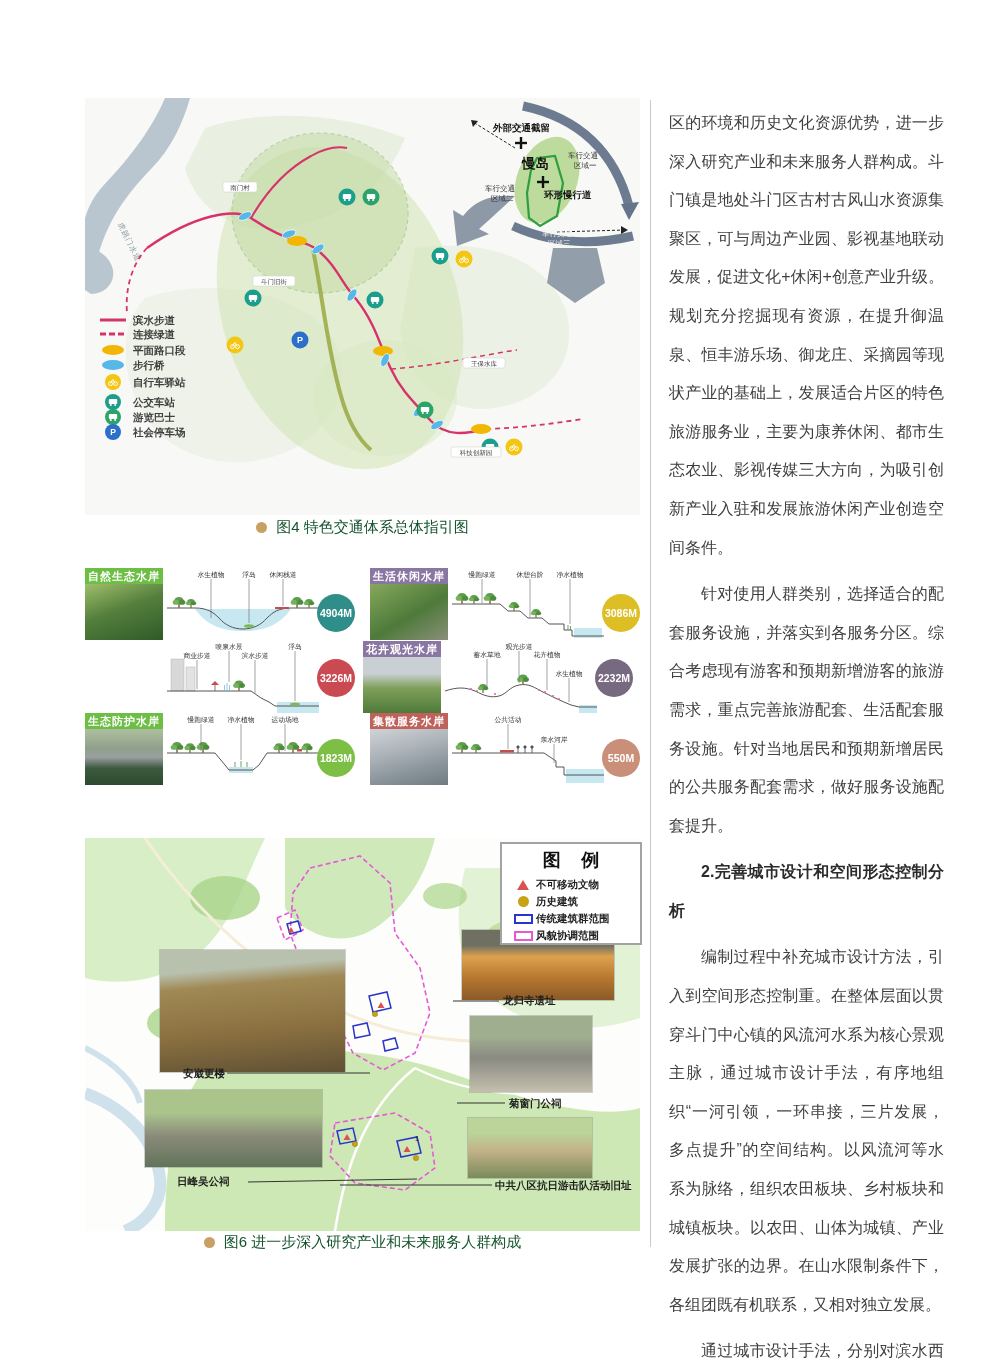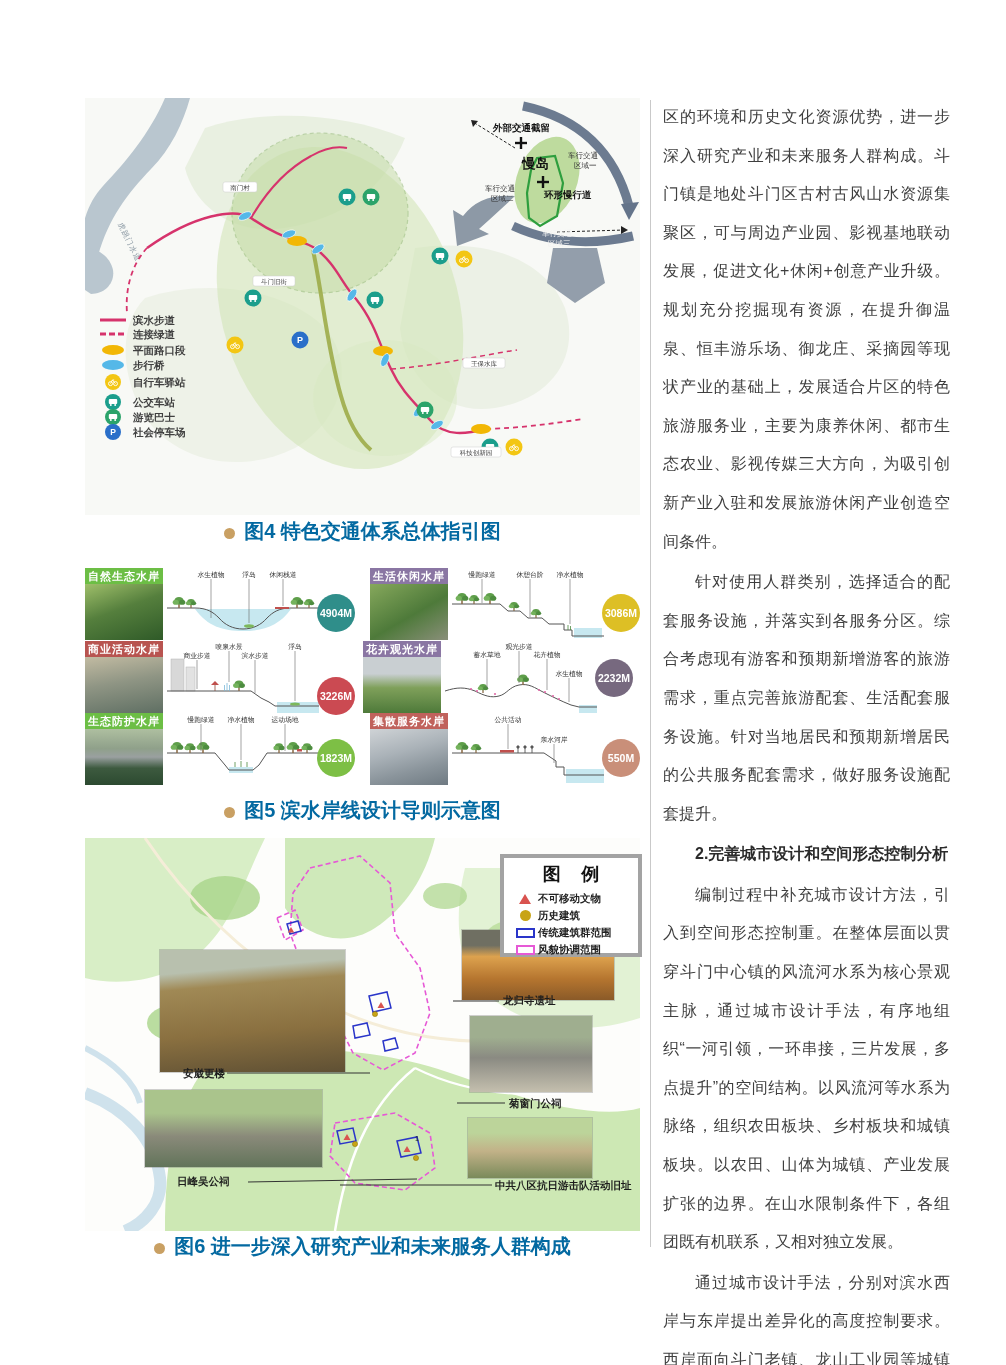--- a/index.html
+++ b/index.html
@@ -2,51 +2,51 @@
 <html><head>
 <meta charset="utf-8">
 <style>
   html,body{margin:0;padding:0;background:#e8e8e8;}
   .page{position:relative;width:1006px;height:1365px;background:#ffffff;margin:0 auto;
         font-family:"Liberation Sans",sans-serif;overflow:hidden;}
   
   .col-divider{position:absolute;left:650px;top:100px;width:1px;height:1147px;background:#c9c9c9;}
   .col-right{position:absolute;left:661px;top:96px;width:291px;color:#3f3f3f;
              font-size:16px;line-height:38.6px;text-align:justify;}
-  .col-right p{margin:2px;text-indent:2em;word-break:break-all;}
+  .col-right p{margin:8px;text-indent:2em;word-break:break-all;}
   .col-right p.no-indent{text-indent:0;}
   .col-right p.sub-heading{font-weight:bold;color:#2b2b2b;}
   .page-footer{position:absolute;top:1292px;right:100px;font-size:17px;color:#2e2e2e;letter-spacing:.5px;}
   .page-footer span{margin-left:10px;}
   
   .fig{position:absolute;left:85px;width:555px;}
-  .fig-caption{position:absolute;left:85px;width:555px;text-align:center;font-size:20px;
-               font-weight:bold;color:#0369a1;}
+  .fig-caption{position:absolute;left:85px;width:555px;text-align:center;font-size:15px;
+               font-weight:normal;color:#14532d;}
   .fig-caption .dot{display:inline-block;width:11px;height:11px;border-radius:50%;
                     background:#c9a063;margin-right:9px;vertical-align:-1px;}
   
   #fig5{top:563px;height:232px;}
   .panel{position:absolute;width:270px;height:72px;}
   .panel .photo{position:absolute;left:0;top:0;width:78px;height:72px;}
   .panel .banner{height:16px;line-height:16px;text-align:center;color:#fff;font-weight:bold;
                  font-size:11px;background:#888;letter-spacing:1px;}
   .panel .pimg{height:56px;}
   .panel .diag{position:absolute;left:82px;top:0;width:152px;height:72px;}
   .panel .badge{position:absolute;right:0;top:26px;width:38px;height:38px;border-radius:50%;
                 color:#fff;font-weight:bold;font-size:10.5px;display:flex;align-items:center;
                 justify-content:center;background:#777;}
   .diag text, .annot{font-size:6.8px;fill:#333;font-family:"Liberation Sans",sans-serif;}
   .leader{stroke:#666;stroke-width:.6;}
   .gline{stroke:#555;stroke-width:1;fill:none;}
   
   #fig6{top:838px;height:393px;}
   .f6photo{position:absolute;z-index:2;box-shadow:0 0 0 1px rgba(120,120,120,.35);}
   .f6label{position:absolute;z-index:3;font-weight:bold;font-size:10.5px;color:#1d1d1d;white-space:nowrap;}
-  .f6legend{position:absolute;left:415px;top:16px;width:142px;height:103px;background:#fff;
-            border:4px solid #a3a3a3;z-index:3;box-sizing:border-box;padding:4px 8px 0 8px;}
+  .f6legend{position:absolute;left:415px;top:4px;width:142px;height:103px;background:#fff;
+            border:2px solid #a3a3a3;z-index:3;box-sizing:border-box;padding:4px 8px 0 8px;}
   .f6legend .lg-title{text-align:center;font-family:"Liberation Serif",serif;font-weight:bold;
                       font-size:18px;color:#111;word-spacing:16px;margin-bottom:4px;}
   .f6legend .lg-row{display:flex;align-items:center;height:17px;}
   .f6legend .lg-sym{width:26px;display:flex;justify-content:center;}
   .f6legend .lg-lab{font-size:10.5px;font-weight:bold;color:#222;}
   .sym-tri{width:0;height:0;border-left:6px solid transparent;border-right:6px solid transparent;
            border-bottom:10px solid #d9534f;}
   .sym-circ{width:11px;height:11px;border-radius:50%;background:#c8a415;}
   .sym-rect{width:15px;height:6px;border:2px solid #2a35c9;}
   .sym-rect.pink{border-color:#e659d6;}
@@ -300,24 +300,20 @@
           <line class="leader" x1="78" y1="11" x2="78" y2="49"></line>
           <line class="leader" x1="118" y1="11" x2="118" y2="56"></line>
         <text x="30" y="9" text-anchor="middle">慢跑绿道</text>
         <text x="78" y="9" text-anchor="middle">休憩台阶</text>
         <text x="118" y="9" text-anchor="middle">净水植物</text>
       </svg>
       <div class="badge" style="background: rgb(221, 191, 37);">3086M</div>
     </div>
 
     <div class="panel" style="left:0;top:78px">
-      <div class="photo">
-        <div class="banner" style="background: rgb(184, 84, 80);">商业活动水岸</div>
-        <div class="pimg" style="background:linear-gradient(170deg,#c2bba2 0%,#8f9584 45%,#5f6f63 100%)"></div>
-      </div>
       <svg class="diag" viewBox="0 0 152 72">
         <rect x="110" y="61" width="42" height="12" fill="#c7e8f0"></rect>
         <rect x="4" y="18" width="13" height="32" fill="#d8d8d8" stroke="#b5b5b5" stroke-width="0.5"></rect>
         <rect x="19" y="26" width="9" height="24" fill="#e2e2e2" stroke="#b5b5b5" stroke-width="0.5"></rect>
         <path class="gline" d="M0 50 L84 50 L94 57 L102 61 L108 65 L152 65"></path>
         <g stroke="#7ab8d8" stroke-width="0.8">
             <line x1="60" y1="50" x2="60" y2="42"></line>
             <line x1="62.5" y1="50" x2="62.5" y2="44"></line>
             <line x1="57.5" y1="50" x2="57.5" y2="44"></line>
           </g>
@@ -327,21 +323,21 @@
         <ellipse cx="128" cy="63" rx="5" ry="1.6" fill="#7cb85c"></ellipse>
         <line class="leader" x1="62" y1="10" x2="62" y2="41"></line>
           <line class="leader" x1="30" y1="19" x2="30" y2="48"></line>
         <line class="leader" x1="88" y1="19" x2="88" y2="52"></line>
           <line class="leader" x1="128" y1="10" x2="128" y2="60"></line>
         <text x="62" y="8" text-anchor="middle">喷泉水景</text>
         <text x="30" y="17" text-anchor="middle">商业步道</text>
         <text x="88" y="17" text-anchor="middle">滨水步道</text>
         <text x="128" y="8" text-anchor="middle">浮岛</text>
       </svg>
-      <div class="badge" style="top: 36px; background: rgb(203, 74, 82); margin-left: 24px;">3226M</div>
+      <div class="badge" style="top: 18px; background: rgb(203, 74, 82); margin-left: 24px;">3226M</div>
     </div>
 
     <div class="panel" style="left:278px;top:78px">
       <div class="photo">
         <div class="banner" style="background: rgb(138, 118, 163);">花卉观光水岸</div>
         <div class="pimg" style="background:linear-gradient(180deg,#c9cfd2 0%,#c9cfd2 30%,#7fa05a 55%,#4e7a3a 100%)"></div>
       </div>
       <svg class="diag" viewBox="0 0 152 72">
         <rect x="134" y="64" width="18" height="10" fill="#c7e8f0"></rect>
         <path class="gline" d="M0 50 C12 46 20 46 30 50 C40 55 46 57 54 55 C62 53 64 46 74 44 C84 42 90 47 98 51 C108 56 116 60 126 64 L134 66 L152 66"></path>
@@ -417,23 +413,20 @@
           <line x1="80" y1="40" x2="80" y2="35"></line>
             <circle cx="80" cy="34" r="1.2" fill="#555"></circle>
           </g>
         <line class="leader" x1="56" y1="11" x2="56" y2="36"></line>
           <line class="leader" x1="102" y1="31" x2="102" y2="50"></line>
         <text x="56" y="9" text-anchor="middle">公共活动</text>
         <text x="102" y="29" text-anchor="middle">亲水河岸</text>
       </svg>
       <div class="badge" style="background: rgb(201, 143, 121);">550M</div>
     </div>
-  </div>
-  <div id="cap5" class="fig-caption">
-    <span class="dot"></span><span>图5 滨水岸线设计导则示意图</span>
   </div>
 
   <div id="fig6" class="fig">
     <svg viewBox="0 0 555 393" width="555" height="393" style="position:absolute;left:0;top:0">
       <rect width="555" height="393" fill="#fdfdfb"></rect>
       <path d="M0 0 L180 0 C160 40 150 80 120 110 C90 140 40 150 0 140 Z" fill="#d8eec6"></path>
       <path d="M200 0 L350 0 C340 40 320 70 290 90 C260 110 220 100 200 70 Z" fill="#cfe9ba"></path>
       <path d="M380 30 L555 30 L555 180 C495 200 435 190 395 150 C370 125 370 70 380 30 Z" fill="#e2f2d4"></path>
       <path d="M120 230 C200 200 300 210 380 240 C460 270 520 280 555 270 L555 393 L80 393 C80 320 90 270 120 230 Z" fill="#cde8b4"></path>
       <ellipse cx="140" cy="60" rx="35" ry="22" fill="#a9d489" opacity="0.8"></ellipse>

